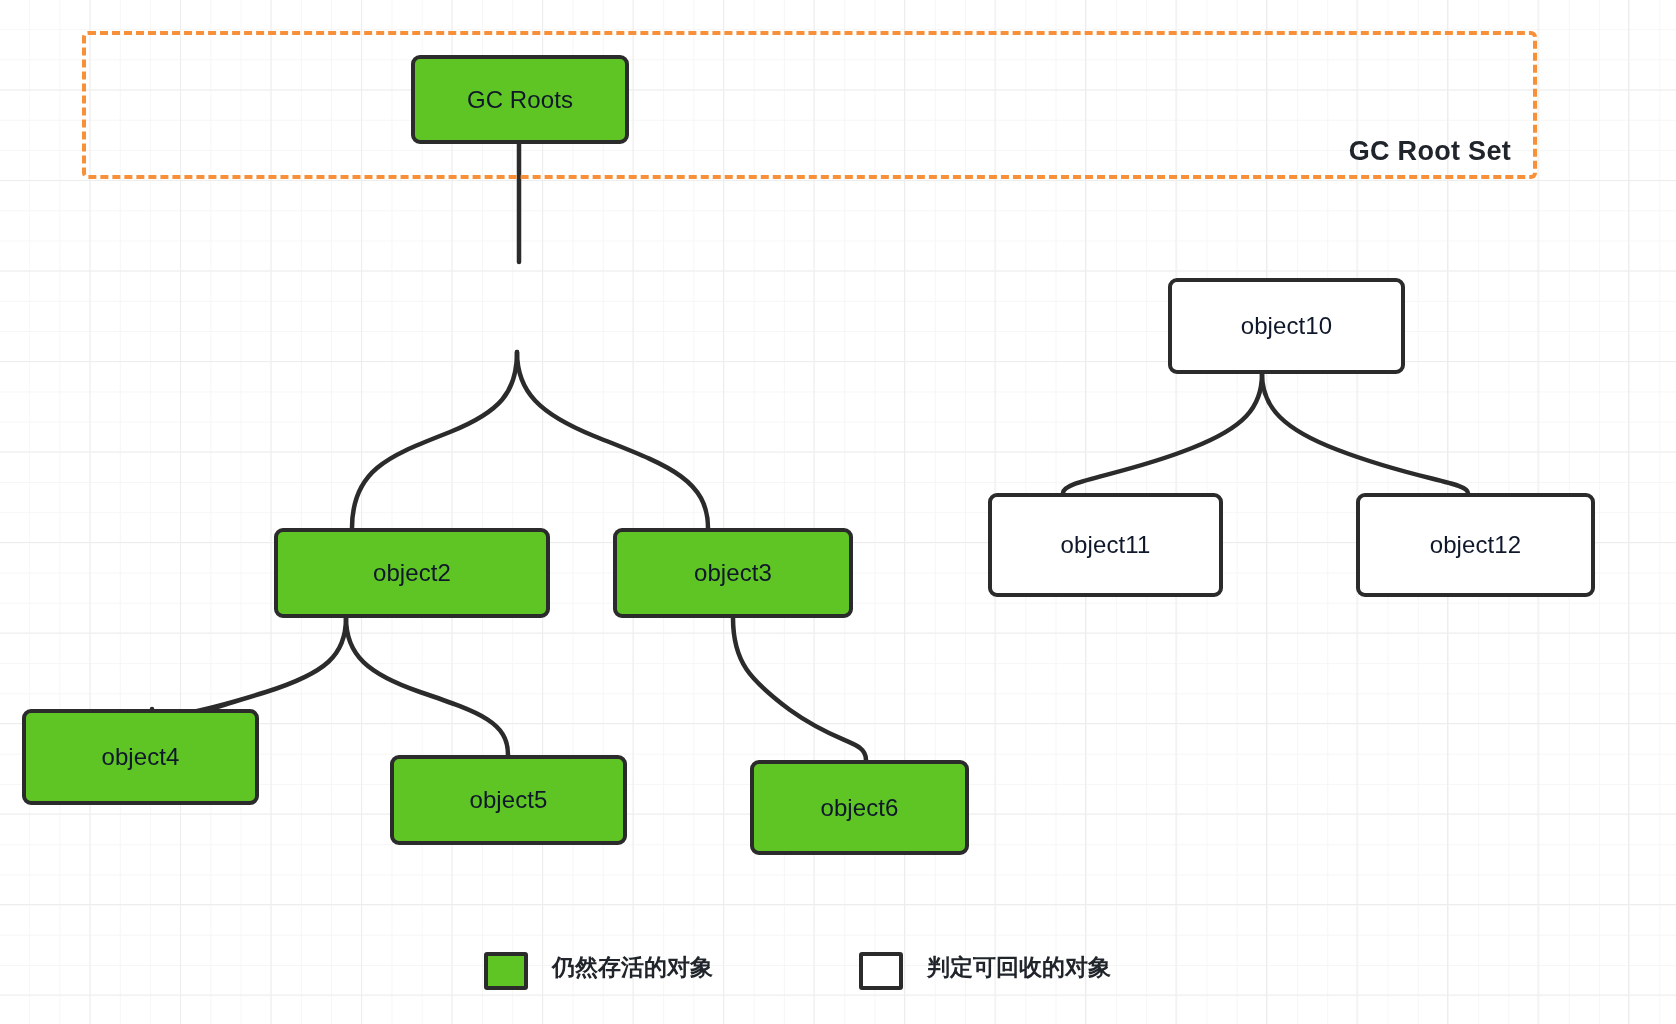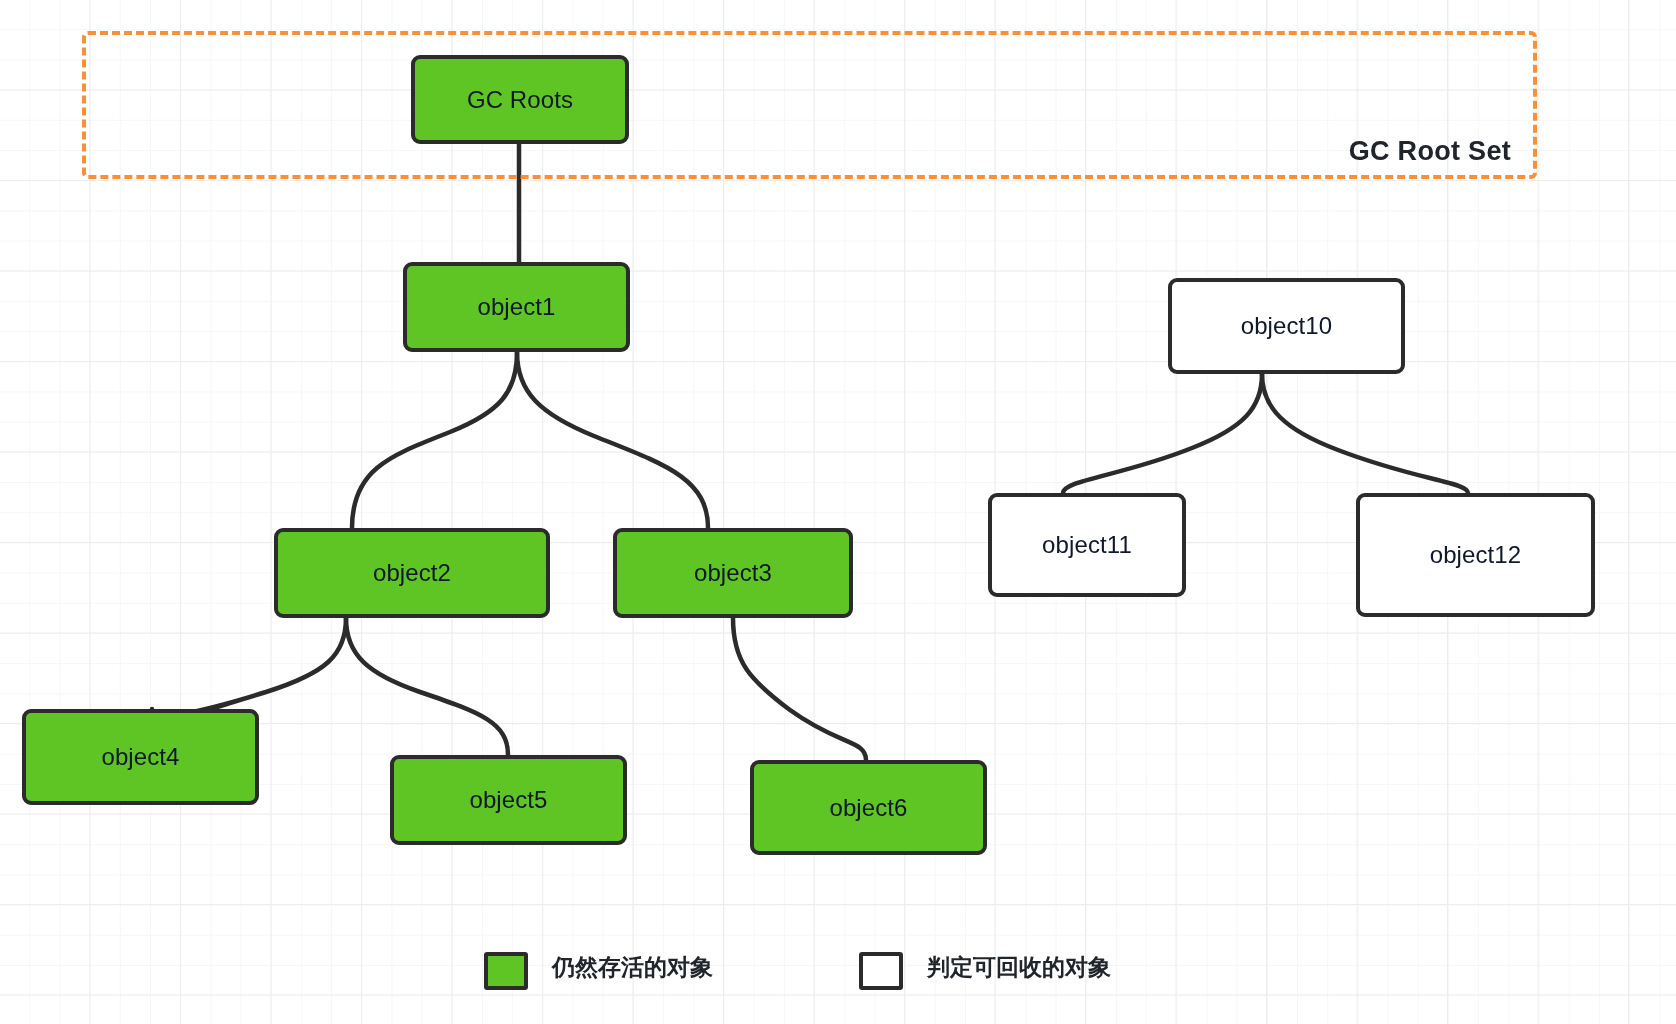--- a/index.html
+++ b/index.html
@@ -130,53 +130,50 @@
       <path d="M 1262,374 C 1262,408 1243,428 1192,448 C 1122,476 1063,480 1063,493"></path>
 
       <path d="M 1262,374 C 1262,408 1285,430 1338,450 C 1416,480 1468,482 1468,493"></path>
     </g>
   </svg>
 
   <div class="node green" style="left:411px;top:55px;width:218px;height:89px;">
     <span>GC Roots</span>
   </div>
 
-  <div class="node green" style="left:403px;top:262px;width:227px;height:90px;">
-    <span>object1</span>
-  </div>
 
   <div class="node green" style="left:229px;top:528px;width:276px;height:90px;margin-left:45px;">
     <span>object2</span>
   </div>
 
   <div class="node green" style="left:613px;top:528px;width:240px;height:90px;text-align:center;">
     <span>object3</span>
   </div>
 
   <div class="node green" style="left:22px;top:709px;width:237px;height:96px;">
     <span>object4</span>
   </div>
 
   <div class="node green" style="left:390px;top:755px;width:237px;height:90px;">
     <span>object5</span>
   </div>
 
-  <div class="node green" style="left:750px;top:760px;width:237px;height:95px;">
+  <div class="node green" style="left:750px;top:760px;width:219px;height:95px;">
     <span>object6</span>
   </div>
 
   <div class="node white" style="left:1160px;top:278px;width:237px;height:96px;">
     <span>object10</span>
   </div>
 
-  <div class="node white" style="left:980px;top:493px;width:198px;height:104px;">
+  <div class="node white" style="left:980px;top:493px;width:235px;height:104px;">
     <span>object11</span>
   </div>
 
-  <div class="node white" style="left:1348px;top:493px;width:239px;height:124px;">
+  <div class="node white" style="left:1348px;top:493px;width:239px;height:104px;">
     <span>object12</span>
   </div>
 
   <div class="legend">
     <div class="legend-item">
       <span class="legend-swatch green"></span>
       <span class="legend-label">仍然存活的对象</span>
     </div>
     <div class="legend-item">
       <span class="legend-swatch white"></span>

